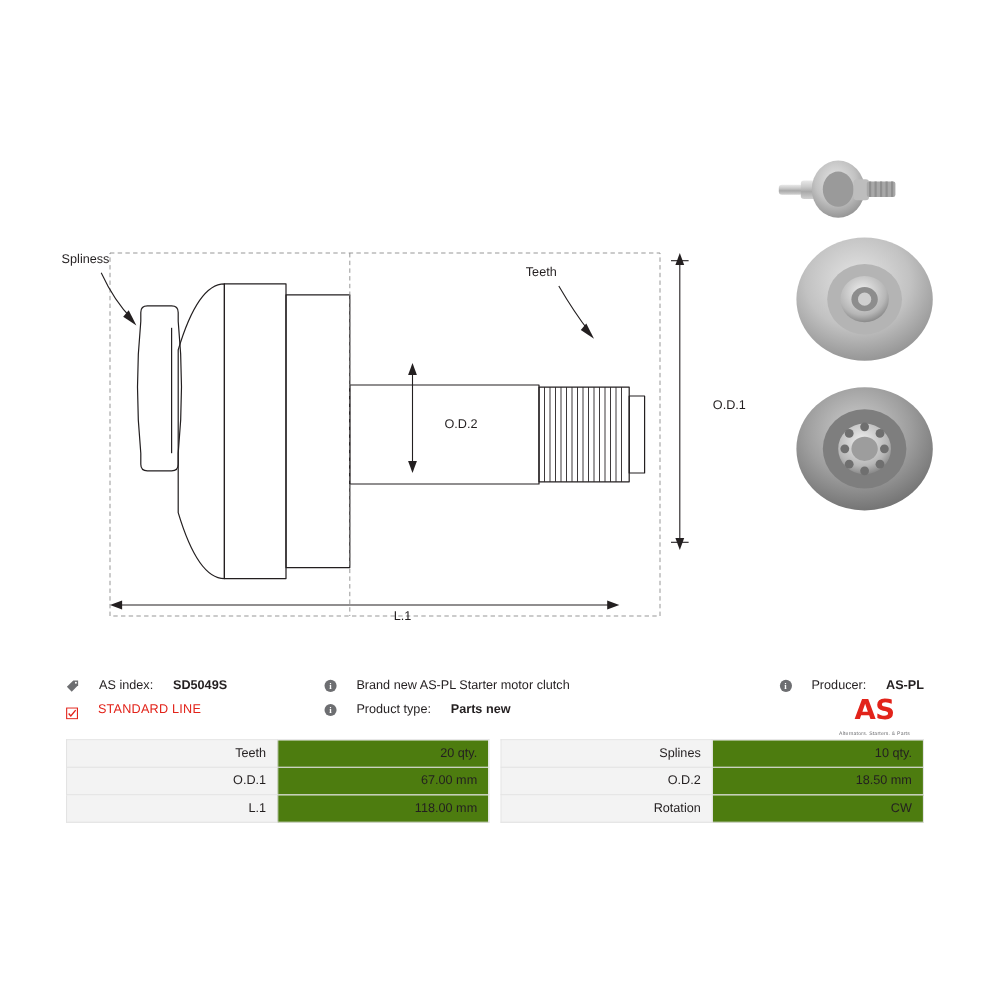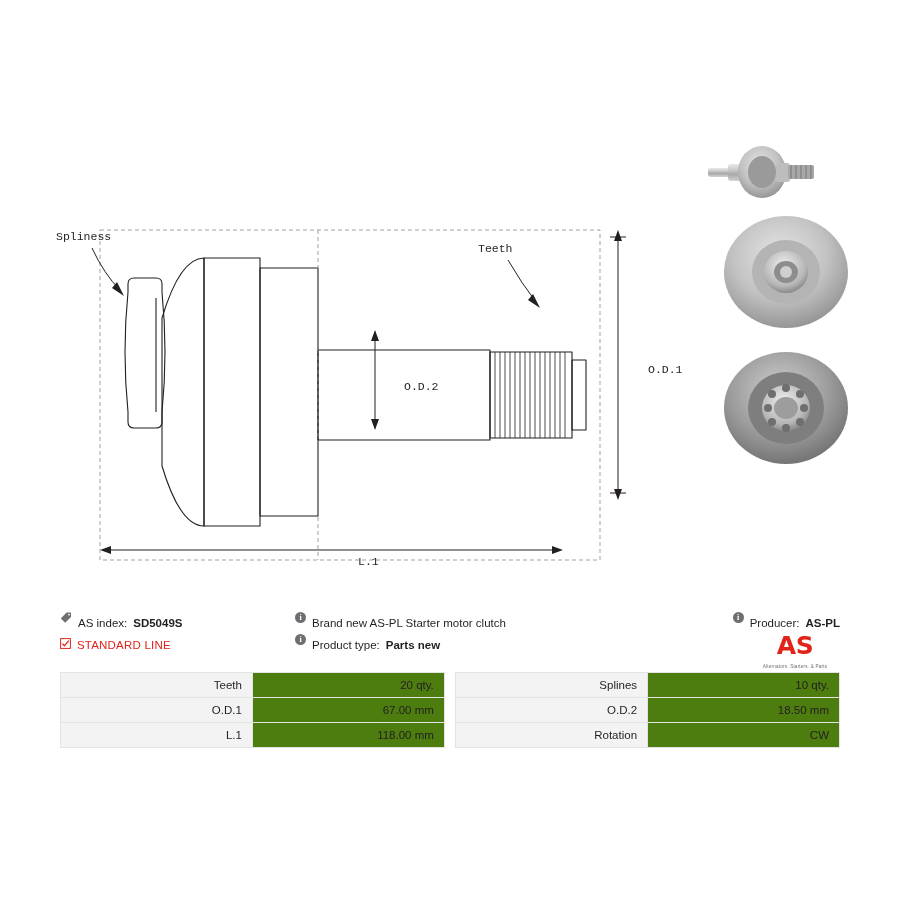--- a/index.html
+++ b/index.html
@@ -21,21 +21,20 @@
     height: 900px;
   }
 
   
   .drawing {
     position: absolute;
     left: 0;
     top: 30px;
     width: 690px;
     height: 560px;
-    font-family: Liberation Mono, monospace;
   }
   .drawing svg { display: block; }
 
   .photos {
     position: absolute;
     right: 10px;
     top: 130px;
     width: 190px;
     height: 350px;
   }
@@ -53,22 +52,22 @@
     top: 0;
     font-size: 11.5px;
     line-height: 22px;
   }
   .info-col.c1 { left: 0; width: 240px; }
   .info-col.c2 { left: 235px; width: 320px; }
   .info-col.c3 { left: 535px; width: 245px; text-align: right; }
 
   .row-line {
     display: flex;
-    align-items: flex-start;
-    gap: 6px;
+    align-items: center;
+    gap: 18px;
     white-space: nowrap;
   }
   .row-line.right { justify-content: flex-end; }
 
   .i-ico {
     display: inline-block;
     width: 11px;
     height: 11px;
     flex: 0 0 11px;
     border-radius: 50%;

